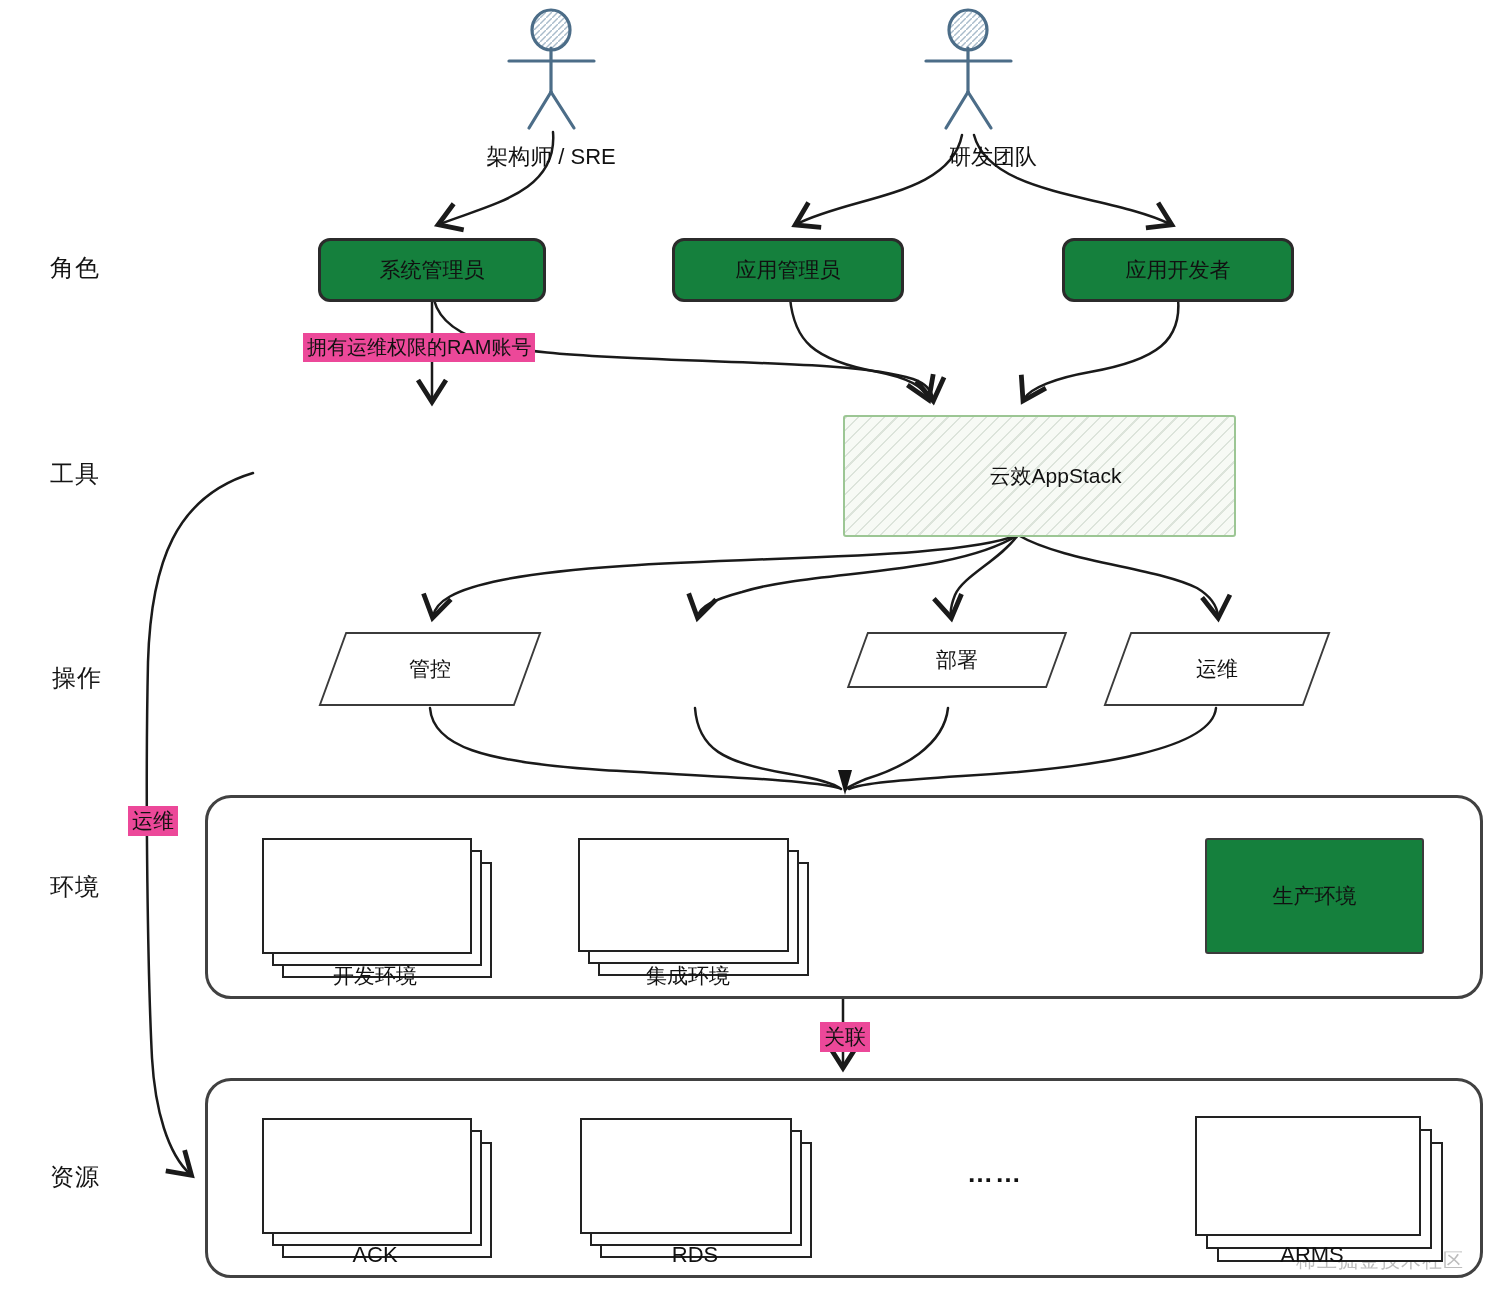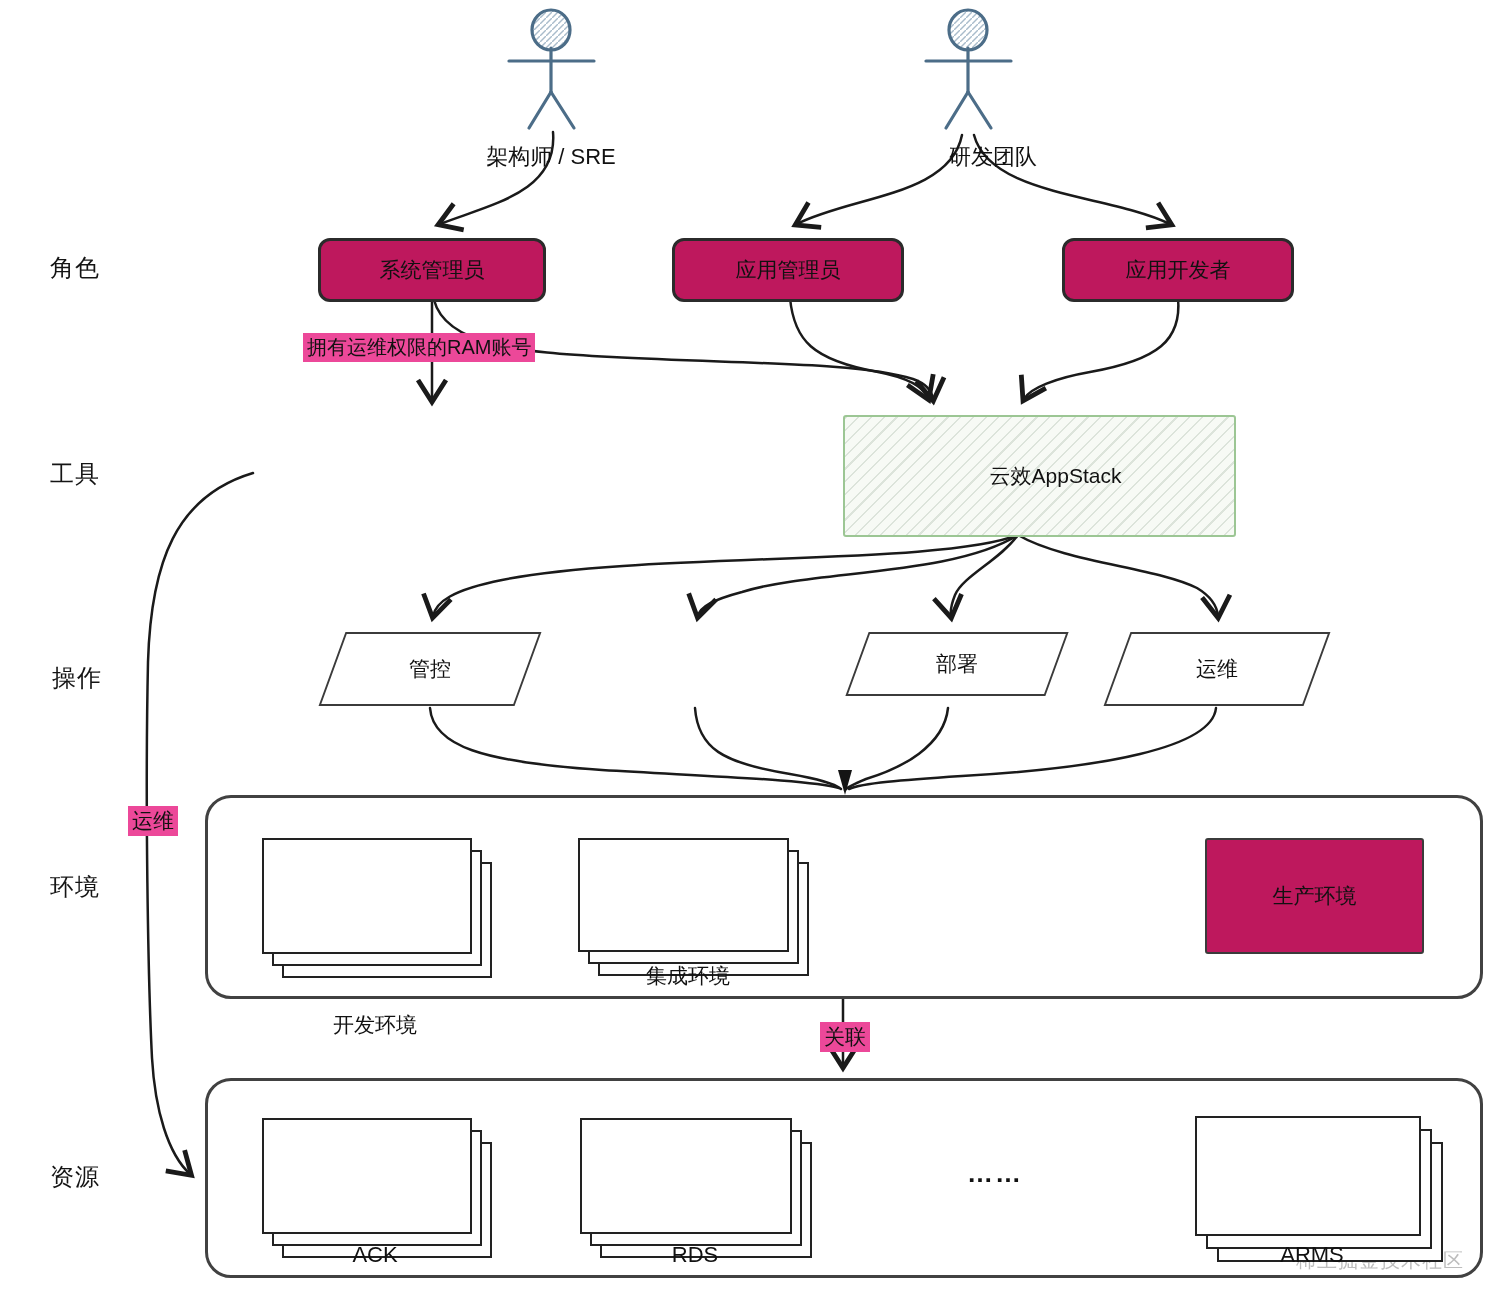--- a/index.html
+++ b/index.html
@@ -8,21 +8,21 @@
     font-family:"Liberation Sans","DejaVu Sans",sans-serif;color:#111;
   }
   .canvas svg.wires{position:absolute;left:0;top:0;z-index:1;}
   .lbl{position:absolute;z-index:3;white-space:nowrap;}
   .row-label{font-size:24px;color:#141414;letter-spacing:1px;}
   .actor-label{font-size:22px;transform:translateX(-50%);}
   .edge-chip{font-size:20px;background:#ec4899;padding:1px 4px;z-index:4;}
   
   .box{
     position:absolute;z-index:2;display:flex;align-items:center;justify-content:center;
-    border:3px solid #2b2b2b;border-radius:12px;background:#be185d;font-size:21px;
+    border:3px solid #2b2b2b;border-radius:12px;background:#15803d;font-size:21px;
   }
   .tool-box{border-radius:3px;border-color:#3b3b3b;}
   .appstack{
     border:2.5px solid #9cc694;border-radius:3px;
     background-color:#f7faf5;
     background-image:repeating-linear-gradient(135deg, rgba(150,170,150,.28) 0 1.6px, rgba(0,0,0,0) 1.6px 9px);
   }
   
   .para{position:absolute;z-index:2;display:flex;align-items:center;justify-content:center;font-size:21px;}
   .para .shape{position:absolute;inset:0;border:2.5px solid #3b3b3b;background:#fff;transform:skewX(-20deg);z-index:-1;}
@@ -114,39 +114,39 @@
   <div class="box" style="left:1062px;top:238px;width:226px;height:58px;">应用开发者</div>
 
   <div class="lbl edge-chip" style="left:303px;top:333px;">拥有运维权限的RAM账号</div>
 
   <div class="box appstack" style="left:843px;top:415px;width:357px;height:118px;padding-left:32px;">云效AppStack</div>
 
   <div class="para" style="left:332px;top:632px;width:196px;height:74px;">
     <i class="shape"></i>
     <span>管控</span>
   </div>
-  <div class="para" style="left:857px;top:632px;width:200px;height:64px;">
+  <div class="para" style="left:857px;top:632px;width:200px;height:56px;">
     <i class="shape"></i>
     <span>部署</span>
   </div>
   <div class="para" style="left:1117px;top:632px;width:200px;height:74px;">
     <i class="shape"></i>
     <span>运维</span>
   </div>
 
   <div class="lbl edge-chip" style="left:128px;top:806px;font-size:21px;">运维</div>
 
   <div class="container-box" style="left:205px;top:795px;width:1272px;height:198px;"></div>
 
   <div class="stack" style="left:262px;top:838px;width:228px;height:140px;">
     <i class="sheet" style="left:20px;top:24px;width:206px;height:112px;"></i>
     <i class="sheet" style="left:10px;top:12px;width:206px;height:112px;"></i>
     <i class="sheet" style="left:0;top:0;width:206px;height:112px;"></i>
   </div>
-  <div class="caption" style="left:375px;top:1011px;text-align:right;">开发环境</div>
+  <div class="caption" style="left:375px;top:962px;text-align:right;">开发环境</div>
 
   <div class="stack" style="left:578px;top:838px;width:230px;height:140px;">
     <i class="sheet" style="left:20px;top:24px;width:207px;height:110px;"></i>
     <i class="sheet" style="left:10px;top:12px;width:207px;height:110px;"></i>
     <i class="sheet" style="left:0;top:0;width:207px;height:110px;"></i>
   </div>
   <div class="caption" style="left:688px;top:962px;">集成环境</div>
 
   <div class="box tool-box" style="left:1205px;top:838px;width:215px;height:112px;border-width:2.5px;">生产环境</div>
 

